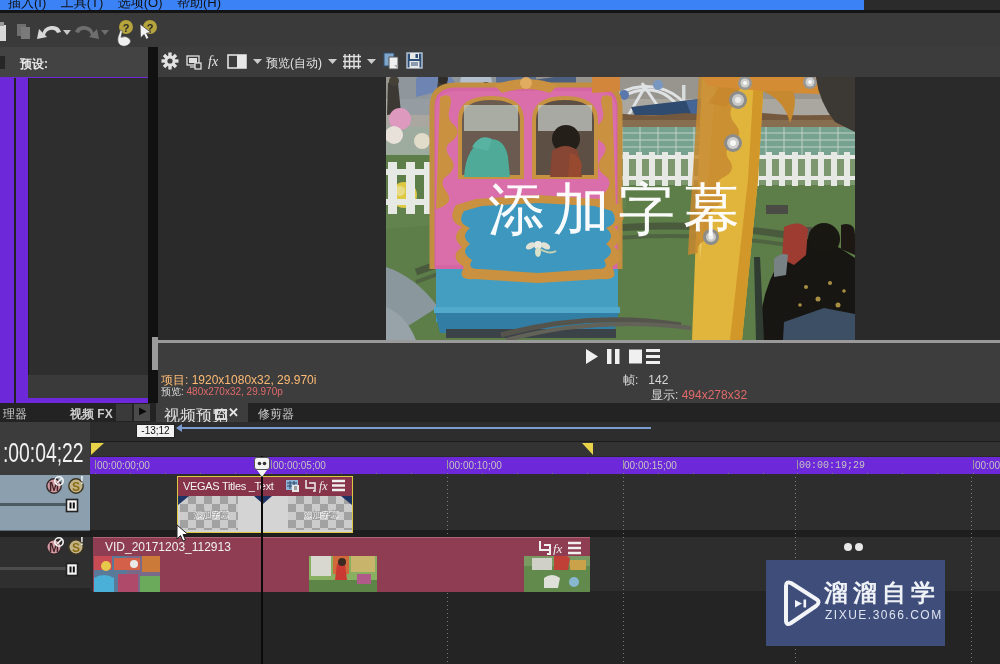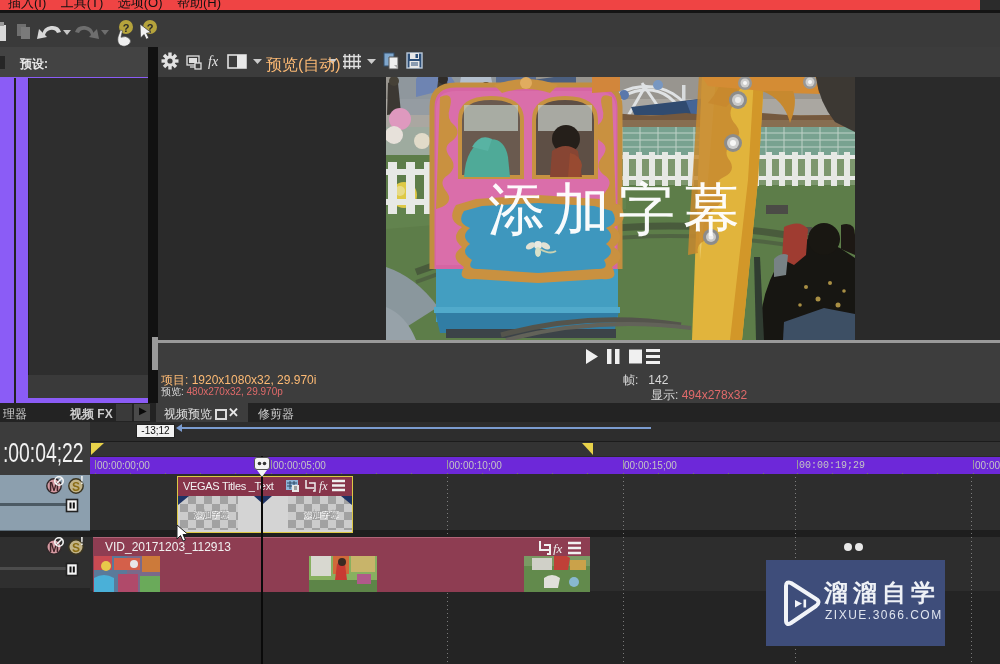--- a/index.html
+++ b/index.html
@@ -3,21 +3,21 @@
 <meta charset="utf-8">
 <style>
   html,body{margin:0;padding:0;}
   body{width:1000px;height:664px;overflow:hidden;background:#2b2b2b;font-family:"Liberation Sans",sans-serif;position:relative;}
   .abs{position:absolute;}
   .txt{white-space:nowrap;}
 </style>
 </head>
 <body>
 
-<div class="abs" style="left:0;top:0;width:980px;height:10px;background:#ef4444;overflow:hidden;">
+<div class="abs" style="left:0;top:0;width:864px;height:10px;background:#3b82f6;overflow:hidden;">
   <div class="abs txt" style="left:8px;top:-6px;font-size:13px;color:#111;">插入(I)&nbsp;&nbsp;&nbsp;&nbsp;工具(T)&nbsp;&nbsp;&nbsp;&nbsp;选项(O)&nbsp;&nbsp;&nbsp;&nbsp;帮助(H)</div>
 </div>
 <div class="abs" style="left:0;top:10px;width:1000px;height:3px;background:#141414;"></div>
 
 <div class="abs" style="left:0;top:13px;width:1000px;height:34px;background:#3a3a3a;" id="toptoolbar">
 <svg width="200" height="34" viewBox="0 0 200 34" style="position:absolute;left:0;top:0;">
 
   <g fill="#cfcfcf">
         <path d="M-6 12 h12 v16 h-8 l-4-4 z" fill="#d8d8d8"></path>
         <path d="M-2 9 h6 v4 h-6 z" fill="#9a9a9a"></path>
@@ -45,21 +45,21 @@
   </g>
 
   <g>
     <circle cx="150" cy="14" r="7" fill="#b5a33c"></circle>
     <text x="150" y="19" font-size="11" font-weight="bold" fill="#2a2a2a" text-anchor="middle" font-family="Liberation Sans">?</text>
     <path d="M140 11 l0.5 14 3.5 -3.5 2.3 4.8 2.5 -1.3 -2.3 -4.8 4.5 -0.7 z" fill="#f2f2f2" stroke="#333" stroke-width="0.7"></path>
   </g>
 </svg>
 </div>
 
-<div class="abs" style="left:0;top:47px;width:148px;height:356px;background:#8b5cf6;">
+<div class="abs" style="left:0;top:47px;width:148px;height:356px;background:#6d28d9;">
   <div class="abs" style="left:0;top:0;width:148px;height:30px;background:#434343;"></div>
   <div class="abs txt" style="left:20px;top:9px;font-size:12px;font-weight:bold;color:#e8e8e8;">预设:</div>
   <div class="abs" style="left:0;top:9px;width:5px;height:13px;background:#262626;"></div>
   <div class="abs" style="left:14px;top:31px;width:2px;height:325px;background:#222;"></div>
   <div class="abs" style="left:28px;top:31px;width:120px;height:297px;background:#2e2e2e;border-left:1px solid #1e1e1e;"></div>
   <div class="abs" style="left:28px;top:328px;width:120px;height:23px;background:#3a3a3a;"></div>
 </div>
 
 <div class="abs" style="left:148px;top:47px;width:10px;height:356px;background:#111;"></div>
 <div class="abs" style="left:152px;top:337px;width:6px;height:33px;background:#9a9a9a;"></div>
@@ -112,21 +112,21 @@
     </g>
 
     <g transform="translate(249,6)">
       <rect x="0" y="0" width="15" height="15" fill="#2d4f78" stroke="#b9c9da" stroke-width="1.4"></rect>
       <rect x="3" y="0" width="9" height="6" fill="#e8e8e8"></rect>
       <rect x="8.5" y="1" width="2.5" height="4" fill="#2d4f78"></rect>
       <rect x="2.5" y="8" width="10" height="7" fill="#e8e8e8"></rect>
       <path d="M4 10 h7 M4 12 h7" stroke="#2d4f78" stroke-width="1"></path>
     </g>
   </svg>
-  <div class="abs txt" style="left:108px;top:8px;font-size:16px;color:#fdba74;">预览(自动)</div>
+  <div class="abs txt" style="left:108px;top:8px;font-size:12px;color:#e5e5e5;">预览(自动)</div>
   </div>
 
   <div class="abs" style="left:228px;top:30px;width:469px;height:263px;background:#888;overflow:hidden;" id="videoframe">
   <svg width="469" height="263" viewBox="0 0 469 263">
 
     <rect x="0" y="0" width="469" height="55" fill="#aeaba6"></rect>
     <rect x="0" y="0" width="469" height="22" fill="#9b9893"></rect>
 
     <rect x="10" y="0" width="130" height="38" fill="#8f9ba8" opacity="0.7"></rect>
     <path d="M30 2 a22 22 0 0 1 40 8 l-40 10 z" fill="#6f86b8"></path>
@@ -355,21 +355,21 @@
   </div>
 </div>
 
 <div class="abs" style="left:0;top:403px;width:1000px;height:19px;background:#232323;" id="tabrow">
   <div class="abs txt" style="left:3px;top:3px;font-size:12px;color:#cccccc;">理器</div>
   <div class="abs txt" style="left:70px;top:3px;font-size:12px;color:#cccccc;font-weight:bold;">视频 FX</div>
   <div class="abs" style="left:116px;top:1px;width:16px;height:17px;background:#3a3a3a;"></div>
   <div class="abs" style="left:134px;top:1px;width:16px;height:17px;background:#4a4a4a;"></div>
   <div class="abs txt" style="left:139px;top:2px;font-size:10px;color:#0a0a0a;">▶</div>
   <div class="abs" style="left:156px;top:0;width:92px;height:19px;background:#3d3d3d;"></div>
-  <div class="abs txt" style="left:164px;top:3px;font-size:12px;color:#e0e0e0;">视频预览</div>
+  <div class="abs txt" style="left:164px;top:3px;font-size:16px;color:#e0e0e0;">视频预览</div>
   <div class="abs" style="left:215px;top:6px;width:8px;height:7px;border:2px solid #ddd;"></div>
   <div class="abs txt" style="left:228px;top:2px;font-size:13px;font-weight:bold;color:#e8e8e8;">✕</div>
   <div class="abs txt" style="left:258px;top:3px;font-size:12px;color:#cccccc;">修剪器</div>
 </div>
 
 <div class="abs" style="left:0;top:422px;width:1000px;height:242px;background:#242424;overflow:hidden;" id="timeline">
 
   <div class="abs" style="left:90px;top:0;width:910px;height:19px;background:#2d2d2d;"></div>
   <div class="abs" style="left:178px;top:5px;width:473px;height:2px;background:#7b9cd0;"></div>
   <svg width="10" height="10" viewBox="0 0 10 10" style="position:absolute;left:174px;top:1px;">

